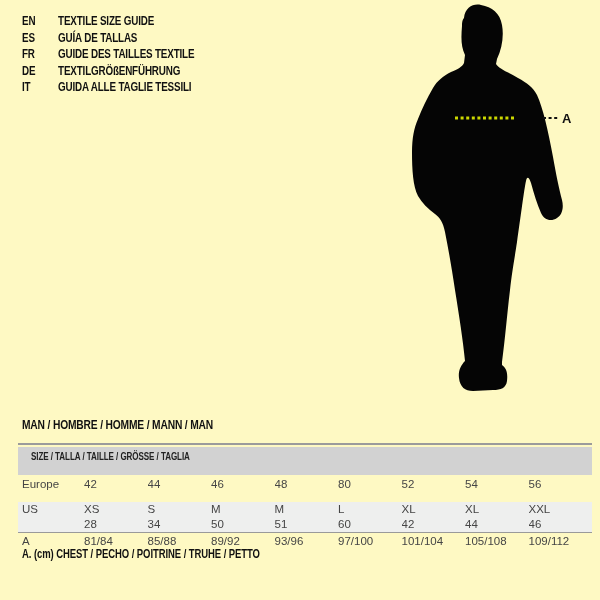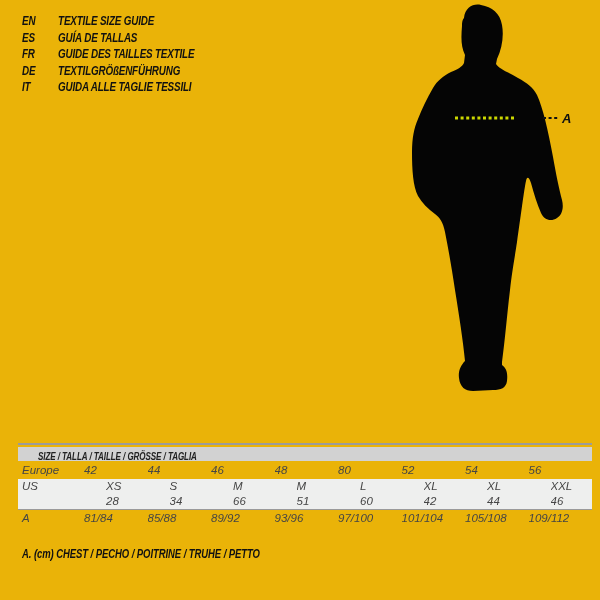--- a/index.html
+++ b/index.html
@@ -3,22 +3,22 @@
 <meta charset="utf-8">
 <style>
   :root{
     --accent-dash:#ccd800;
     --header-band-bg:#d2d2d2;
     --stripe-bg:#eeefee;
     --silhouette:#050505;
   }
   html,body{margin:0;padding:0;background:#fff;}
   .canvas{
-    position:relative;width:600px;height:600px;background:#eab308;overflow:hidden;
-    font-family:"Liberation Sans","DejaVu Sans",sans-serif;color:#111;font-style:italic;
+    position:relative;width:600px;height:600px;background:#fef9c3;overflow:hidden;
+    font-family:"Liberation Sans","DejaVu Sans",sans-serif;color:#111;
   }
   .cond{transform:scaleX(0.82);transform-origin:0 0;white-space:nowrap;display:inline-block;}
   
   .lang-block{position:absolute;left:22px;top:13px;transform:scaleX(0.82);transform-origin:0 0;}
   .lang-row{display:flex;height:16.5px;line-height:16.5px;}
   .lang-code{width:44px;font-size:12px;font-weight:bold;letter-spacing:-0.2px;}
   .lang-title{font-size:12px;font-weight:bold;letter-spacing:-0.2px;white-space:nowrap;}
   
   .cat-block{position:absolute;left:22px;top:108px;}
   .cat-line{font-size:13px;font-weight:bold;letter-spacing:-0.2px;line-height:17.5px;transform:scaleX(0.82);transform-origin:0 0;white-space:nowrap;}
@@ -26,24 +26,24 @@
   .figure{position:absolute;left:395px;top:0px;width:185px;height:410px;}
   .silhouette{fill:var(--silhouette);}
   .dash-yellow{stroke:var(--accent-dash);stroke-width:3;stroke-dasharray:3 2.6;fill:none;}
   .dash-black{stroke:#111;stroke-width:2;stroke-dasharray:3 2.6;fill:none;}
   .measure-a{font-family:"Liberation Sans",sans-serif;font-size:13px;font-weight:bold;fill:#111;}
   
   .man-title{position:absolute;left:22px;top:418px;font-size:12.5px;font-weight:bold;letter-spacing:-0.2px;}
   
   .table-top-line{position:absolute;left:18px;top:443px;width:574px;height:2px;background:#9b9b9b;}
   .size-table{position:absolute;left:18px;top:447px;width:574px;}
-  .thead{height:14px;line-height:15px;background:var(--header-band-bg);padding-left:20px;box-sizing:border-box;}
+  .thead{height:28px;line-height:15px;background:var(--header-band-bg);padding-left:13px;box-sizing:border-box;}
   .thead span{font-size:11.5px;font-weight:bold;color:#222;letter-spacing:-0.1px;transform:scaleX(0.70);transform-origin:0 0;display:inline-block;white-space:nowrap;}
   .trow{display:grid;grid-template-columns:66px repeat(8,1fr);font-size:11.5px;color:#454545;}
-  .trow.stripe{background:var(--stripe-bg);gap:22px;}
+  .trow.stripe{background:var(--stripe-bg);}
   .trow.topline{border-top:1px solid #9a9a9a;}
   .tcell{text-align:left;overflow:hidden;}
   .tlabel{text-align:left;padding-left:4px;box-sizing:border-box;white-space:nowrap;}
   
   .footnote{position:absolute;left:22px;top:547px;font-size:12.5px;font-weight:bold;letter-spacing:-0.1px;transform:scaleX(0.76);transform-origin:0 0;white-space:nowrap;}
 </style>
 </head>
 <body>
 
 <div class="canvas">
@@ -106,28 +106,31 @@
       C42,81 48,76 56,72
       C63,69 67,67 69,63
       L70,55
       C66,47 66,38 67,26
       C67,21 68,19 69,18 Z"></path>
     <line class="dash-yellow" x1="60" y1="118" x2="119" y2="118"></line>
     <line class="dash-black" x1="148" y1="118" x2="163" y2="118"></line>
     <text class="measure-a" x="167" y="123">A</text>
   </svg>
 
+  <div class="man-title">
+    <span class="cond">MAN / HOMBRE / HOMME / MANN / MAN</span>
+  </div>
 
   <div class="table-top-line"></div>
   <div class="size-table">
     <div class="thead">
       <span>SIZE / TALLA / TAILLE / GRÖSSE / TAGLIA</span>
     </div>
     <div id="table-rows">
-        <div class="trow" style="height: 18px; line-height: 18px;">
+        <div class="trow" style="height: 27px; line-height: 18px;">
           <div class="tcell tlabel">Europe</div>
           <div class="tcell">42</div>
           <div class="tcell">44</div>
           <div class="tcell">46</div>
           <div class="tcell">48</div>
           <div class="tcell">80</div>
           <div class="tcell">52</div>
           <div class="tcell">54</div>
           <div class="tcell">56</div>
         </div>
@@ -139,21 +142,21 @@
           <div class="tcell">M</div>
           <div class="tcell">L</div>
           <div class="tcell">XL</div>
           <div class="tcell">XL</div>
           <div class="tcell">XXL</div>
         </div>
         <div class="trow stripe" style="height: 15px; line-height: 15px;">
           <div class="tcell tlabel"></div>
           <div class="tcell">28</div>
           <div class="tcell">34</div>
-          <div class="tcell">66</div>
+          <div class="tcell">50</div>
           <div class="tcell">51</div>
           <div class="tcell">60</div>
           <div class="tcell">42</div>
           <div class="tcell">44</div>
           <div class="tcell">46</div>
         </div>
         <div class="trow topline" style="height: 17px; line-height: 17px;">
           <div class="tcell tlabel">A</div>
           <div class="tcell">81/84</div>
           <div class="tcell">85/88</div>

